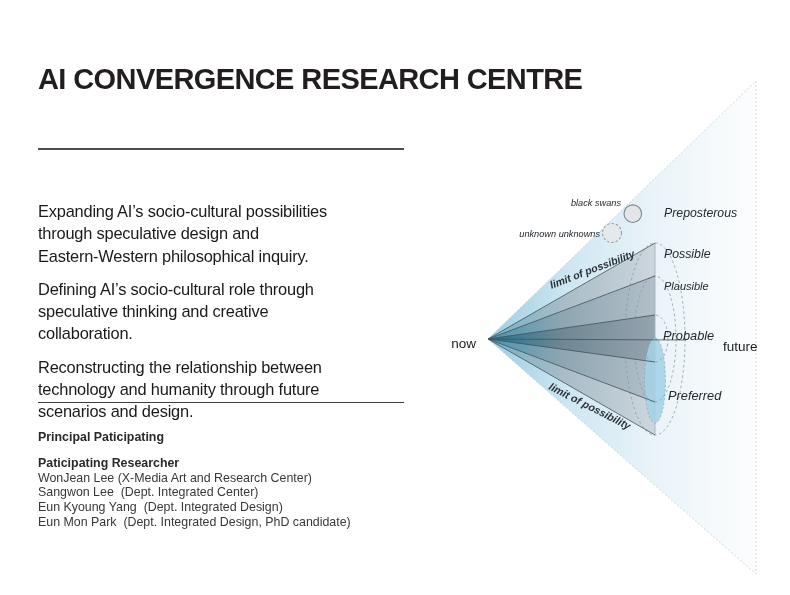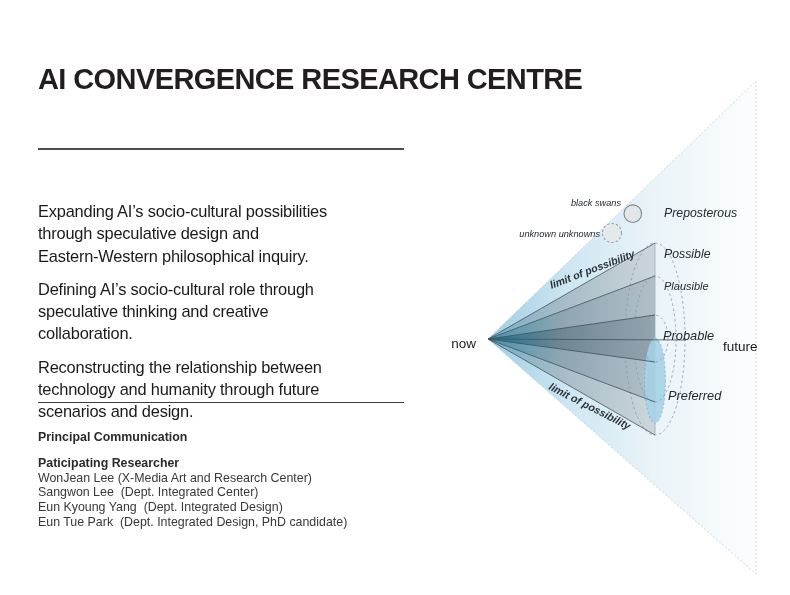--- a/index.html
+++ b/index.html
@@ -52,26 +52,26 @@
 speculative thinking and creative
 collaboration.</p>
     <p>Reconstructing the relationship between
 technology and humanity through future
 scenarios and design.</p>
   </div>
 
   <div class="rule2"></div>
 
   <div class="team">
-    <p class="label">Principal Communication</p>
+    <p class="label">Principal Paticipating</p>
     <p class="label gap">Paticipating Researcher</p>
     <p>WonJean Lee (X-Media Art and Research Center)</p>
     <p>Sangwon Lee  (Dept. Integrated Center)</p>
     <p>Eun Kyoung Yang  (Dept. Integrated Design)</p>
-    <p>Eun Tue Park  (Dept. Integrated Design, PhD candidate)</p>
+    <p>Eun Mon Park  (Dept. Integrated Design, PhD candidate)</p>
   </div>
 
   <svg class="cone-svg" width="790" height="595" viewBox="0 0 790 595">
     <defs>
       <linearGradient id="gBg" gradientUnits="userSpaceOnUse" x1="488" y1="339" x2="760" y2="339">
         <stop offset="0" stop-color="#9ccde2"></stop>
         <stop offset="0.3" stop-color="#cfe7f2"></stop>
         <stop offset="0.6" stop-color="#e9f3f8"></stop>
         <stop offset="1" stop-color="#fdfefe"></stop>
       </linearGradient>

